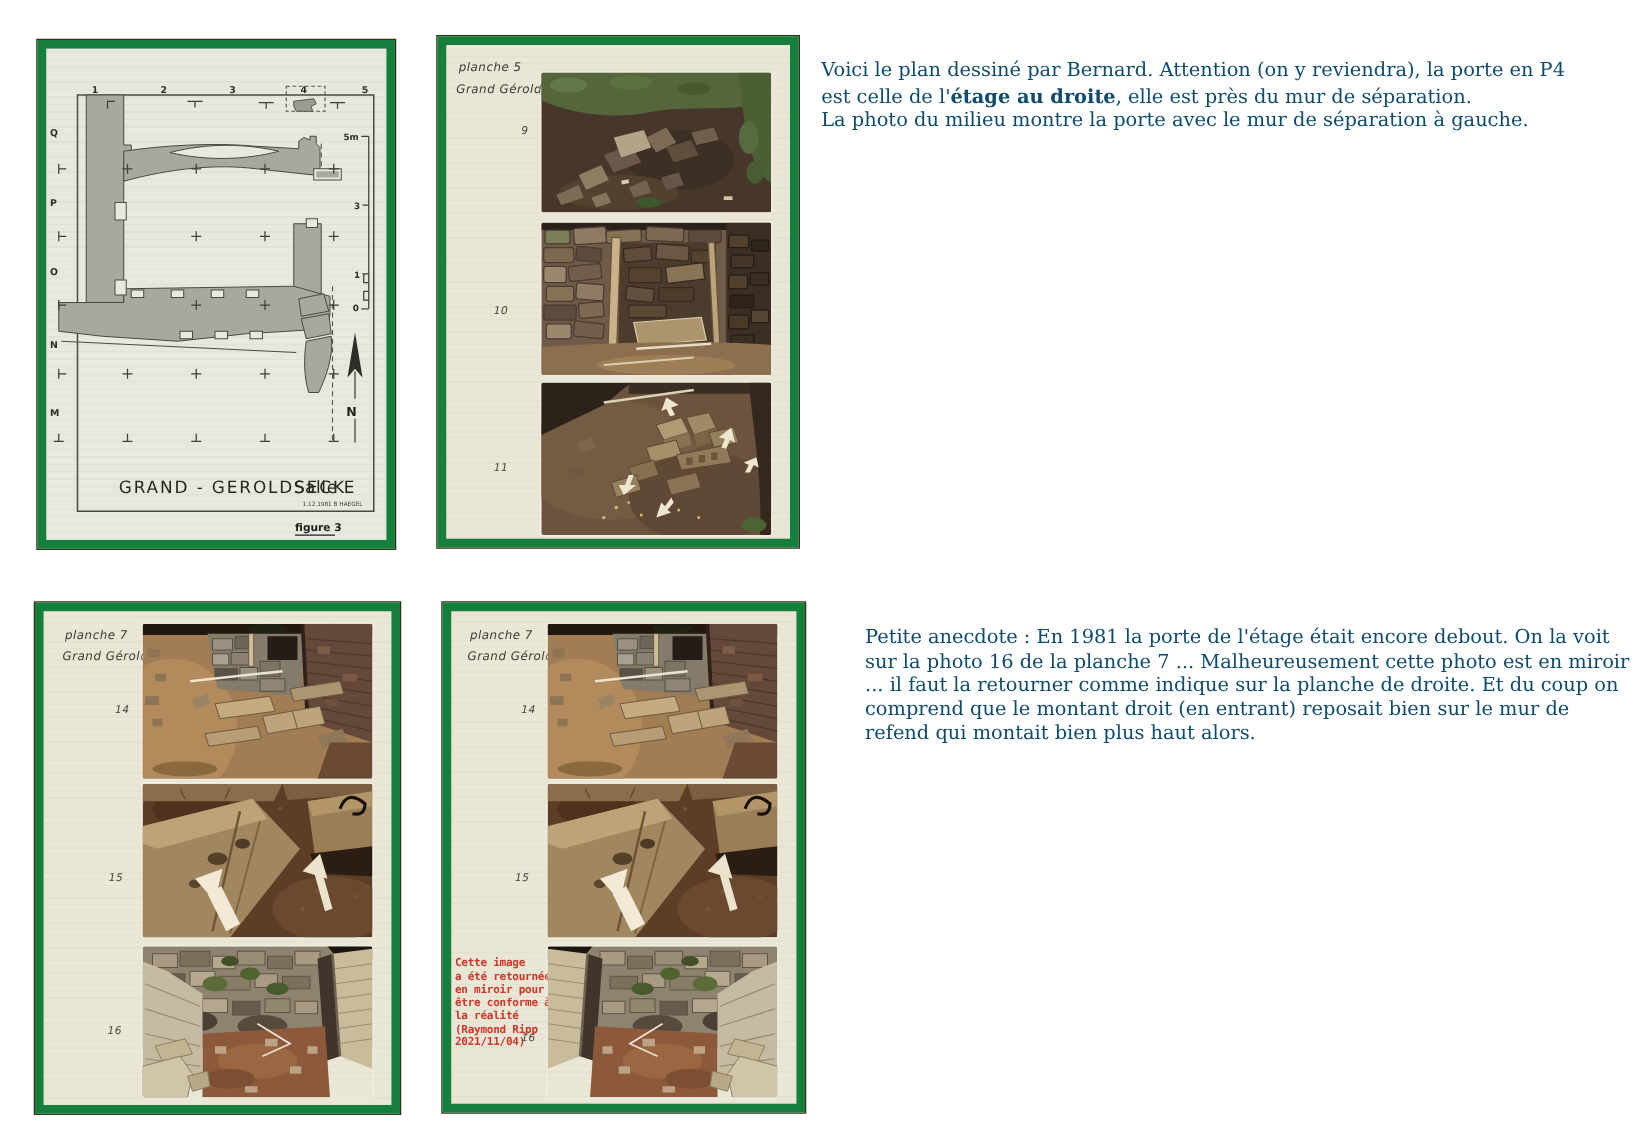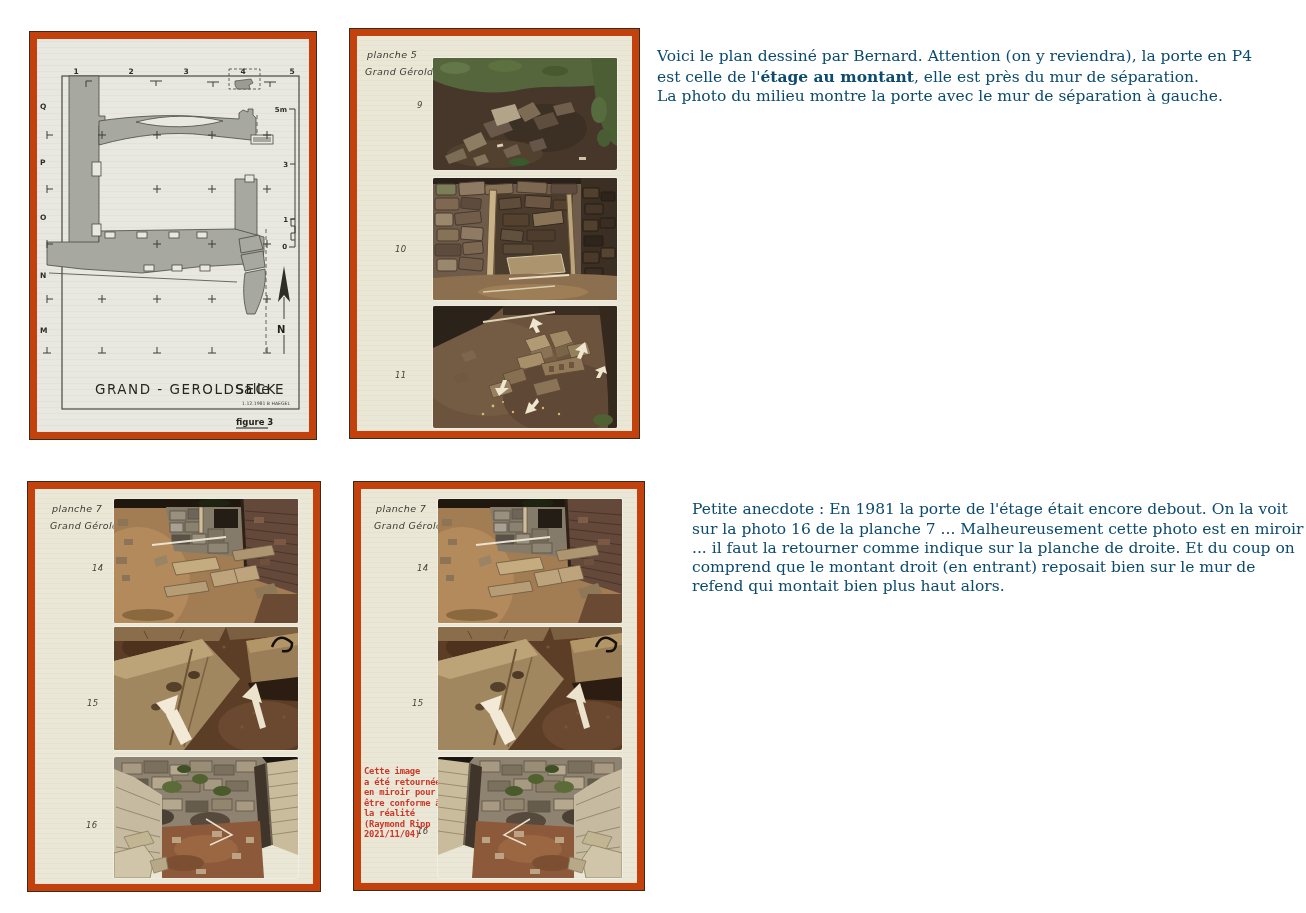--- a/index.html
+++ b/index.html
@@ -2,21 +2,21 @@
 <html><head>
 <meta charset="utf-8">
 <style>
   html,body{margin:0;padding:0;}
   body{
     width:1306px;height:913px;position:relative;background:#ffffff;
     font-family:"DejaVu Serif", serif;overflow:hidden;
   }
   .frame{
     position:absolute;box-sizing:border-box;
-    border:7px solid #c2410c;
+    border:7px solid #15803d;
     box-shadow: inset 0 0 0 1px #2d2214, 0 0 0 1px #3a2c1a;
     background:#eae7d6;
   }
   .frame .paper{position:absolute;inset:0;overflow:hidden;}
   .plan-paper{background:#e8e8e0;}
   .plate-paper{
     background:#eae7d6;
     background-image:repeating-linear-gradient(0deg, rgba(90,80,50,0.035) 0 1px, transparent 1px 5px);
   }
   .plan-paper{
@@ -433,21 +433,21 @@
     <div class="photo" style="left:76px;top:270px;width:184px;height:122px;">
       <svg viewBox="0 0 184 122">
           <use href="#ph11"></use>
         </svg>
     </div>
   </div>
 </div>
 
 <div class="text-block" style="left:657px;top:28px;width:628px;">
   <span>Voici le plan dessiné par Bernard. Attention (on y reviendra), la porte en P4
-est celle de l'</span><b>étage au montant</b><span>, elle est près du mur de séparation.
+est celle de l'</span><b>étage au droite</b><span>, elle est près du mur de séparation.
 La photo du milieu montre la porte avec le mur de séparation à gauche.</span>
 </div>
 
 <div class="frame" style="left:28px;top:482px;width:292px;height:409px;">
   <div class="paper plate-paper">
     <span class="hand" style="left:17px;top:14px;">planche 7</span>
     <span class="hand" style="left:15px;top:31px;">Grand Géroldseck</span>
     <span class="hand hand-num" style="left:57px;top:74px;">14</span>
     <span class="hand hand-num" style="left:52px;top:209px;">15</span>
     <span class="hand hand-num" style="left:51px;top:331px;">16</span>

